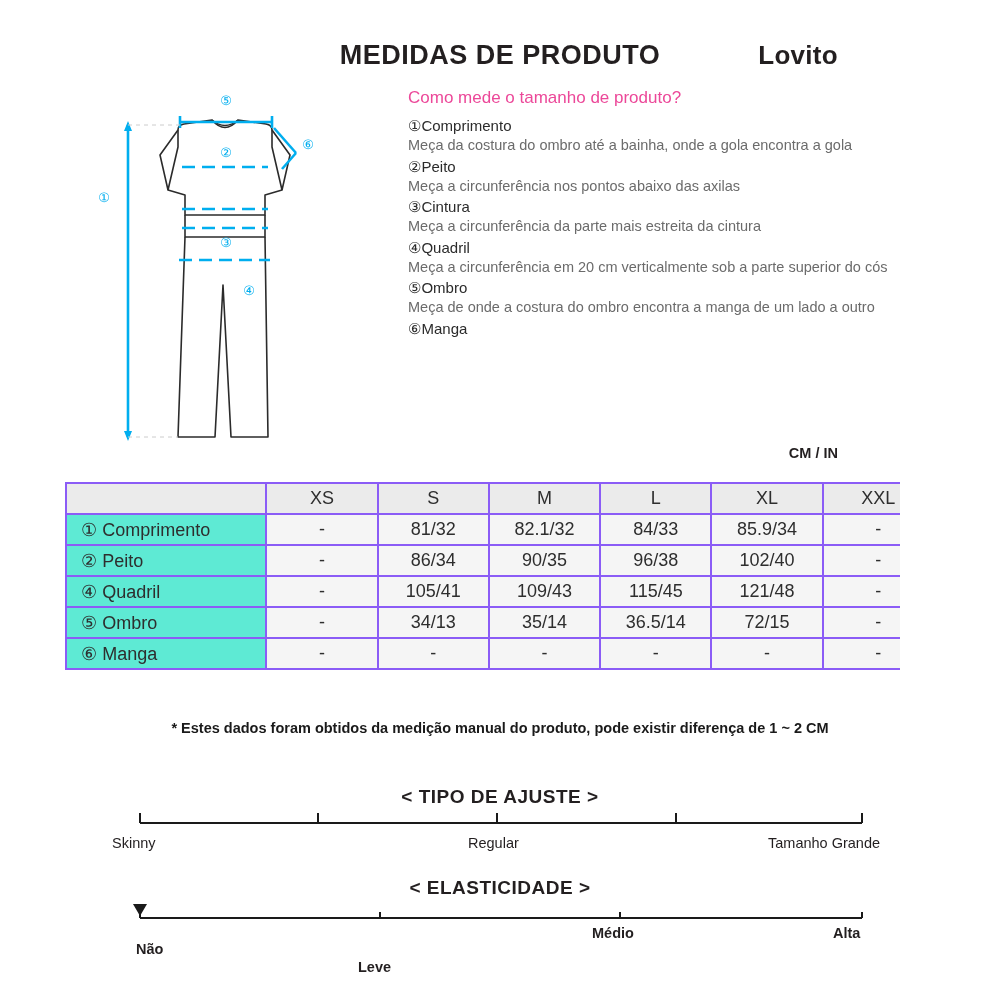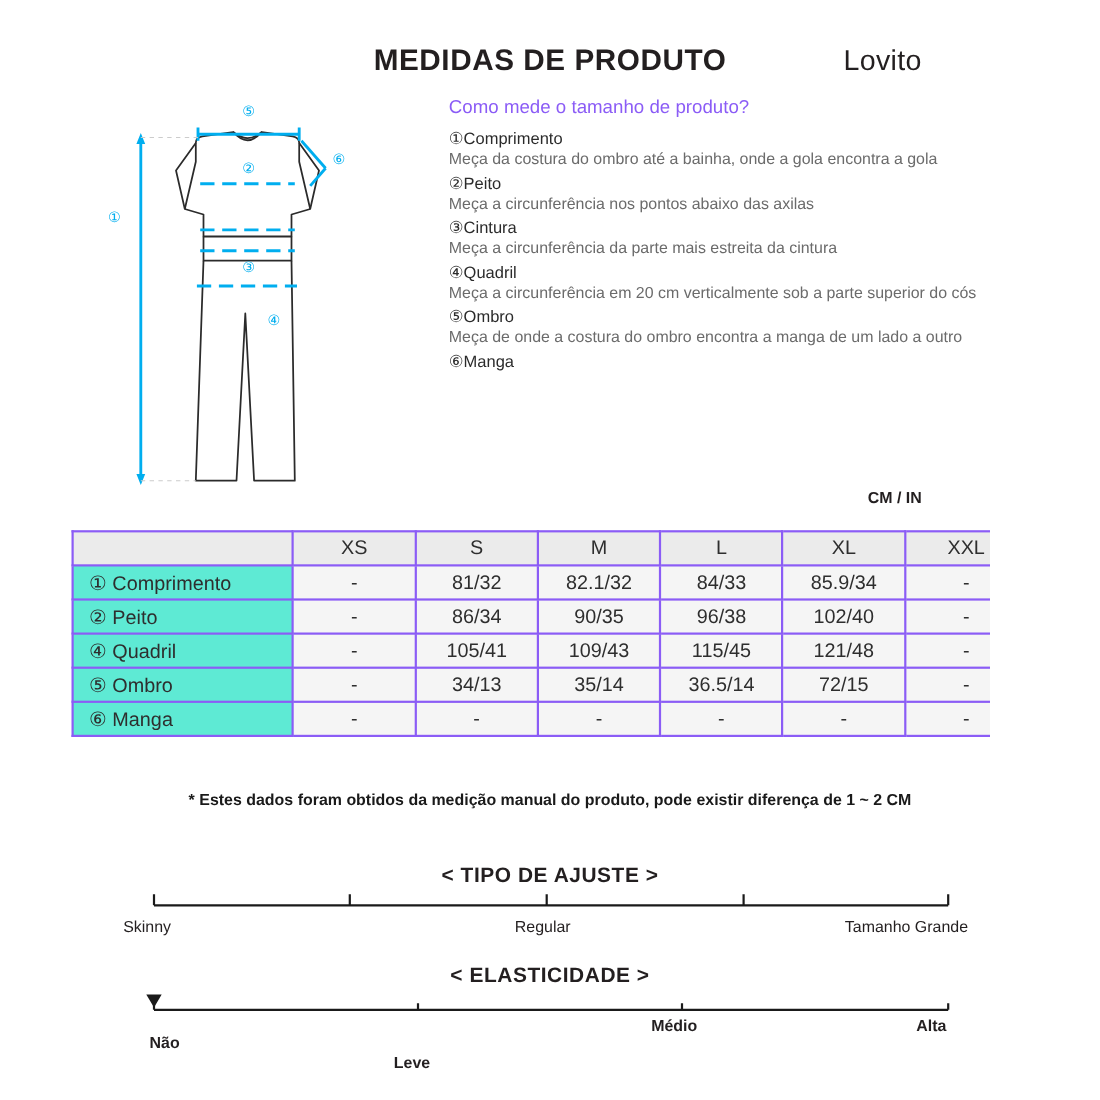--- a/index.html
+++ b/index.html
@@ -13,36 +13,36 @@
   .page { position: relative; width: 900px; height: 1000px; overflow: hidden; }
 
   
   .title {
     position: absolute; top: 40px; left: 0; width: 1000px;
     text-align: center;
     font-size: 27px; font-weight: bold; letter-spacing: 0.5px;
   }
   .brand {
     position: absolute; top: 40px; right: 62px;
-    font-size: 26px; font-weight: normal; letter-spacing: 0.3px;
+    font-size: 26px; font-weight: bold; letter-spacing: 0.3px;
   }
 
   
   .figure {
     position: absolute; top: 85px; left: 60px;
     width: 330px; height: 380px;
   }
 
   
   .desc {
     position: absolute; top: 88px; left: 408px; width: 520px;
   }
   .desc h2 {
     margin: 0 0 9px 0;
-    font-size: 17px; font-weight: normal; color: #8b5cf6;
+    font-size: 17px; font-weight: normal; color: #ec4899;
   }
   .desc .item-title {
     font-size: 15px; color: #2b2b2b; margin-top: 2px;
   }
   .desc .item-body {
     font-size: 14.5px; color: #6b6b6b; line-height: 1.42; margin-bottom: 2px;
   }
 
   
   .cmin {

